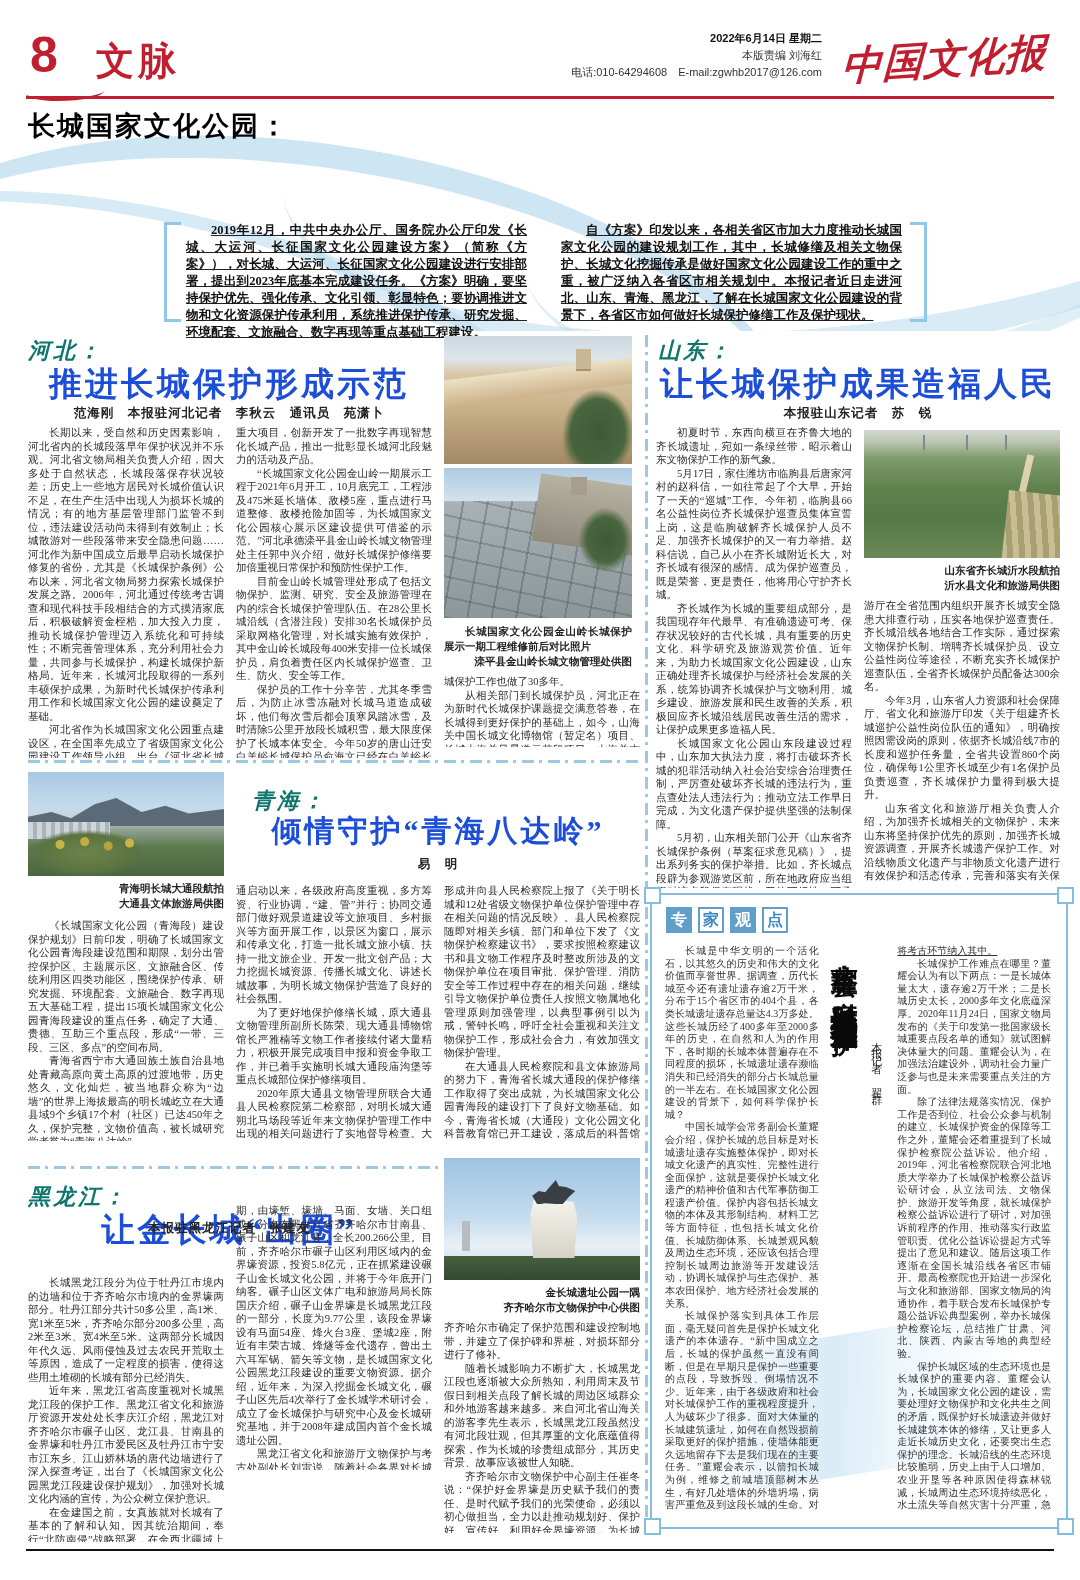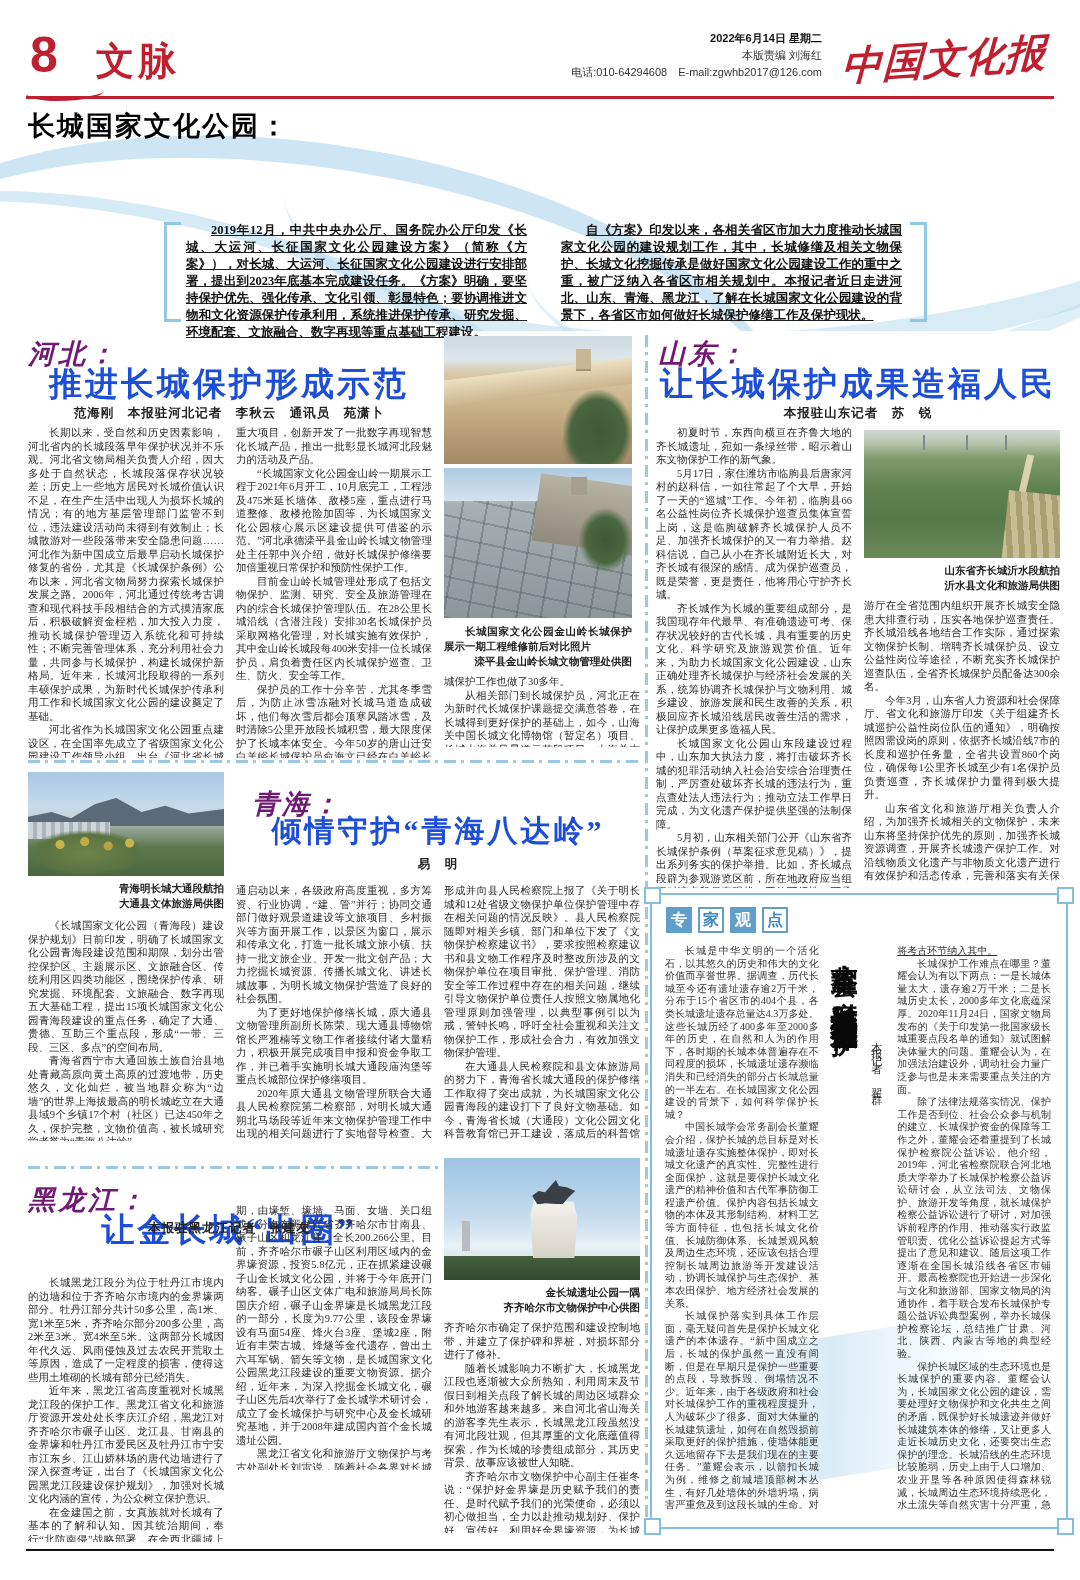--- a/index.html
+++ b/index.html
@@ -31,21 +31,21 @@
   .intro-col{flex:1;font-size:12.5px;line-height:17px;font-weight:600;text-align:justify;color:#111;}
   .intro-col p{margin:0;text-indent:2em;}
   .bracket{position:absolute;top:222px;width:16px;height:100px;}
   .bracket.bl{left:164px;border-left:3px solid #8fc8e8;}
   .bracket.bl:before,.bracket.bl:after{content:"";position:absolute;left:0;width:14px;height:3px;background:#8fc8e8;}
   .bracket.bl:before{top:0;} .bracket.bl:after{bottom:0;}
   .bracket.br{left:908px;border-right:3px solid #8fc8e8;}
   .bracket.br:before,.bracket.br:after{content:"";position:absolute;right:0;width:14px;height:3px;background:#8fc8e8;}
   .bracket.br:before{top:0;} .bracket.br:after{bottom:0;}
   
-  .sec-label{position:absolute;font-size:27px;font-weight:bold;font-style:italic;color:#701a75;letter-spacing:3px;}
+  .sec-label{position:absolute;font-size:22px;font-weight:bold;font-style:italic;color:#0f766e;letter-spacing:3px;}
   .art-title{position:absolute;margin:0;text-align:center;font-weight:900;color:#1d4ed8;font-size:33px;letter-spacing:3px;line-height:1.1;}
   .byline{position:absolute;text-align:center;font-size:12.5px;color:#222;font-weight:600;letter-spacing:1px;}
   .tcol{position:absolute;width:196px;font-size:10.5px;line-height:13.5px;text-align:justify;color:#2b2b2b;overflow:hidden;}
   .tcol p{margin:0;text-indent:2em;}
   .tcol.cont p:first-child{text-indent:0;}
   .caption{font-size:10.5px;line-height:15px;font-weight:600;color:#222;text-align:justify;}
   .caption .cap-line{text-indent:2em;}
   .caption .credit{text-align:right;text-indent:0;}
   .dash-h{position:absolute;height:3px;background:repeating-linear-gradient(90deg,#9cc8e4 0 12px,transparent 12px 17px,#9cc8e4 17px 20px,transparent 20px 26px);}
   .dash-v{position:absolute;width:3px;background:repeating-linear-gradient(180deg,#9cc8e4 0 12px,transparent 12px 17px,#9cc8e4 17px 20px,transparent 20px 26px);}

